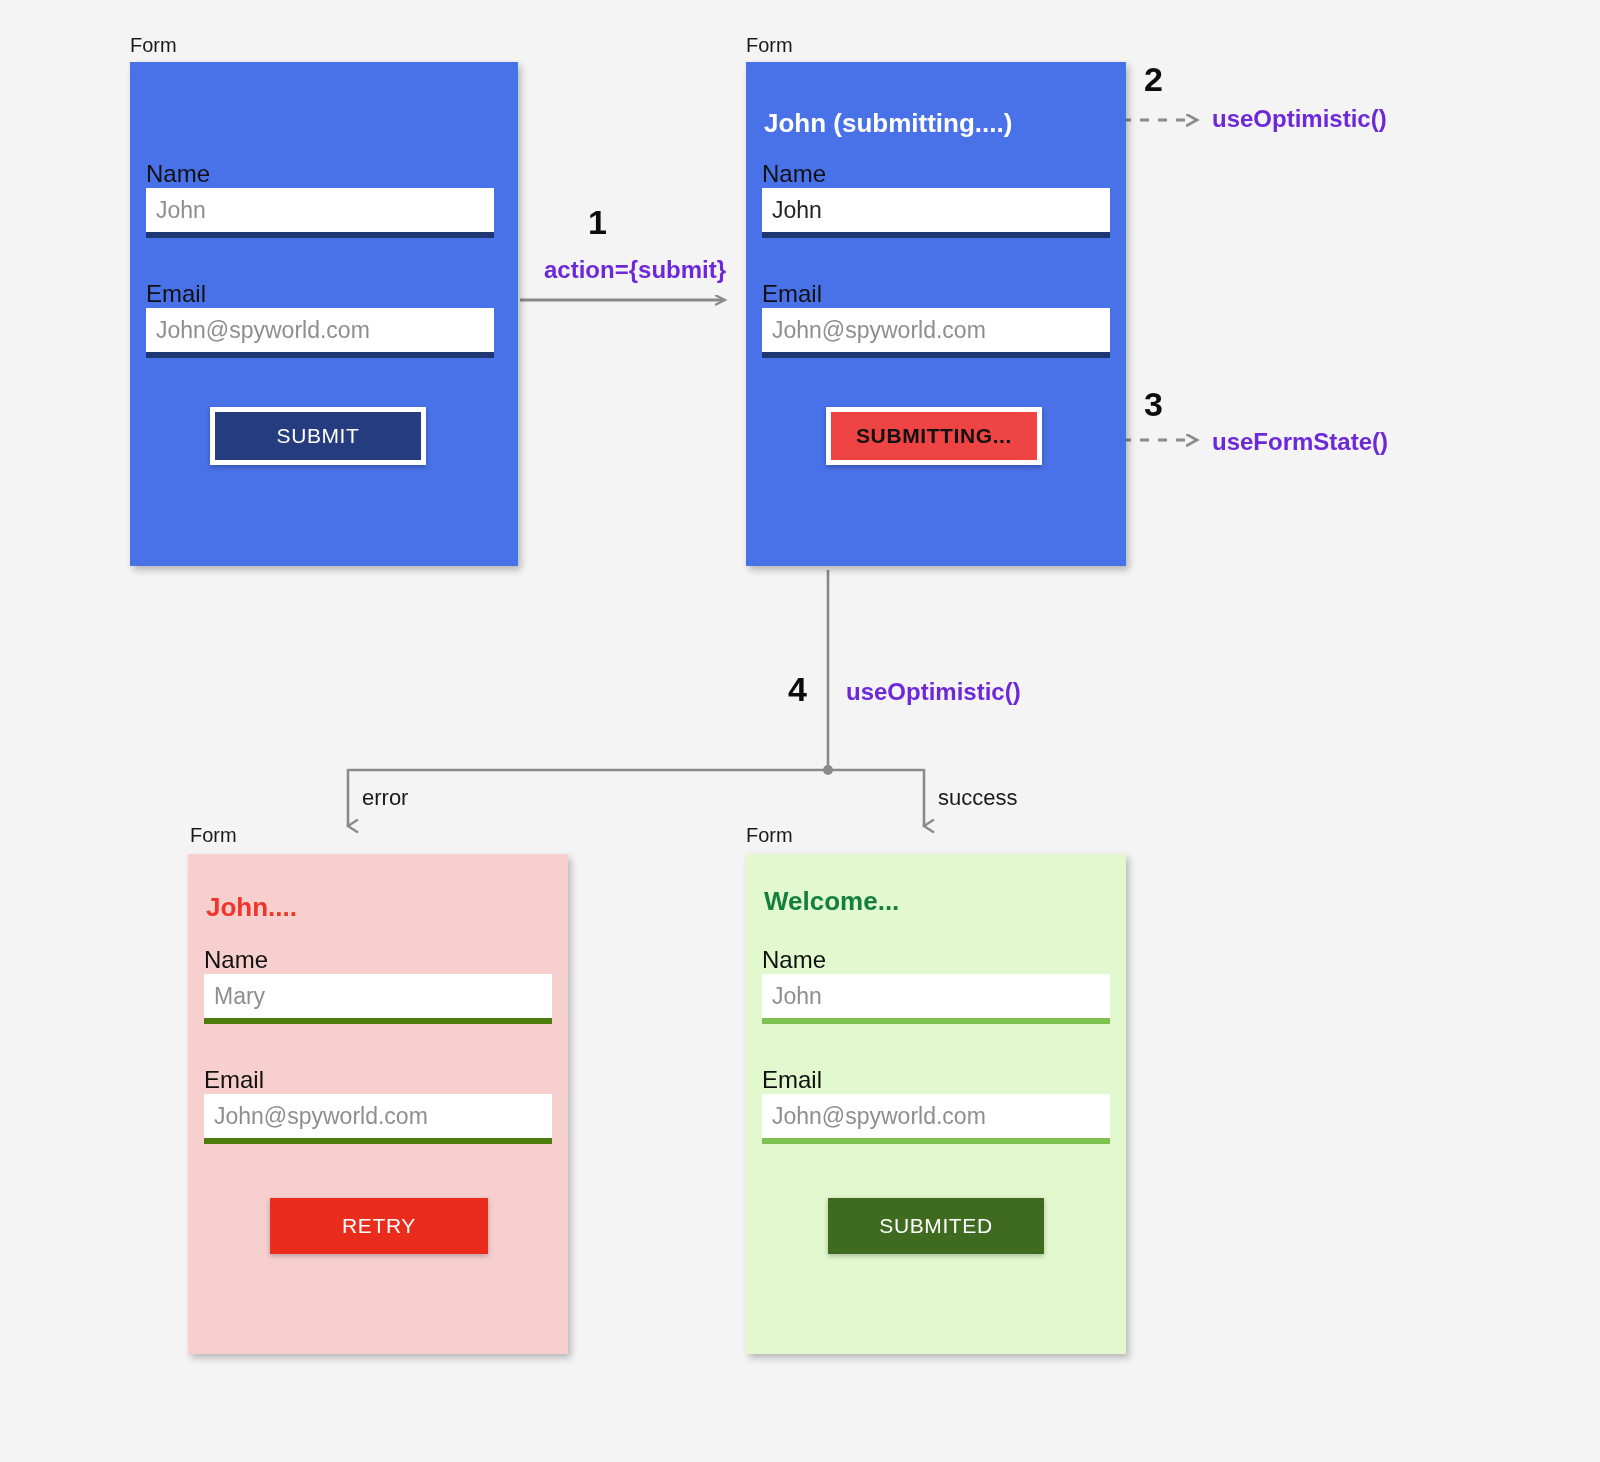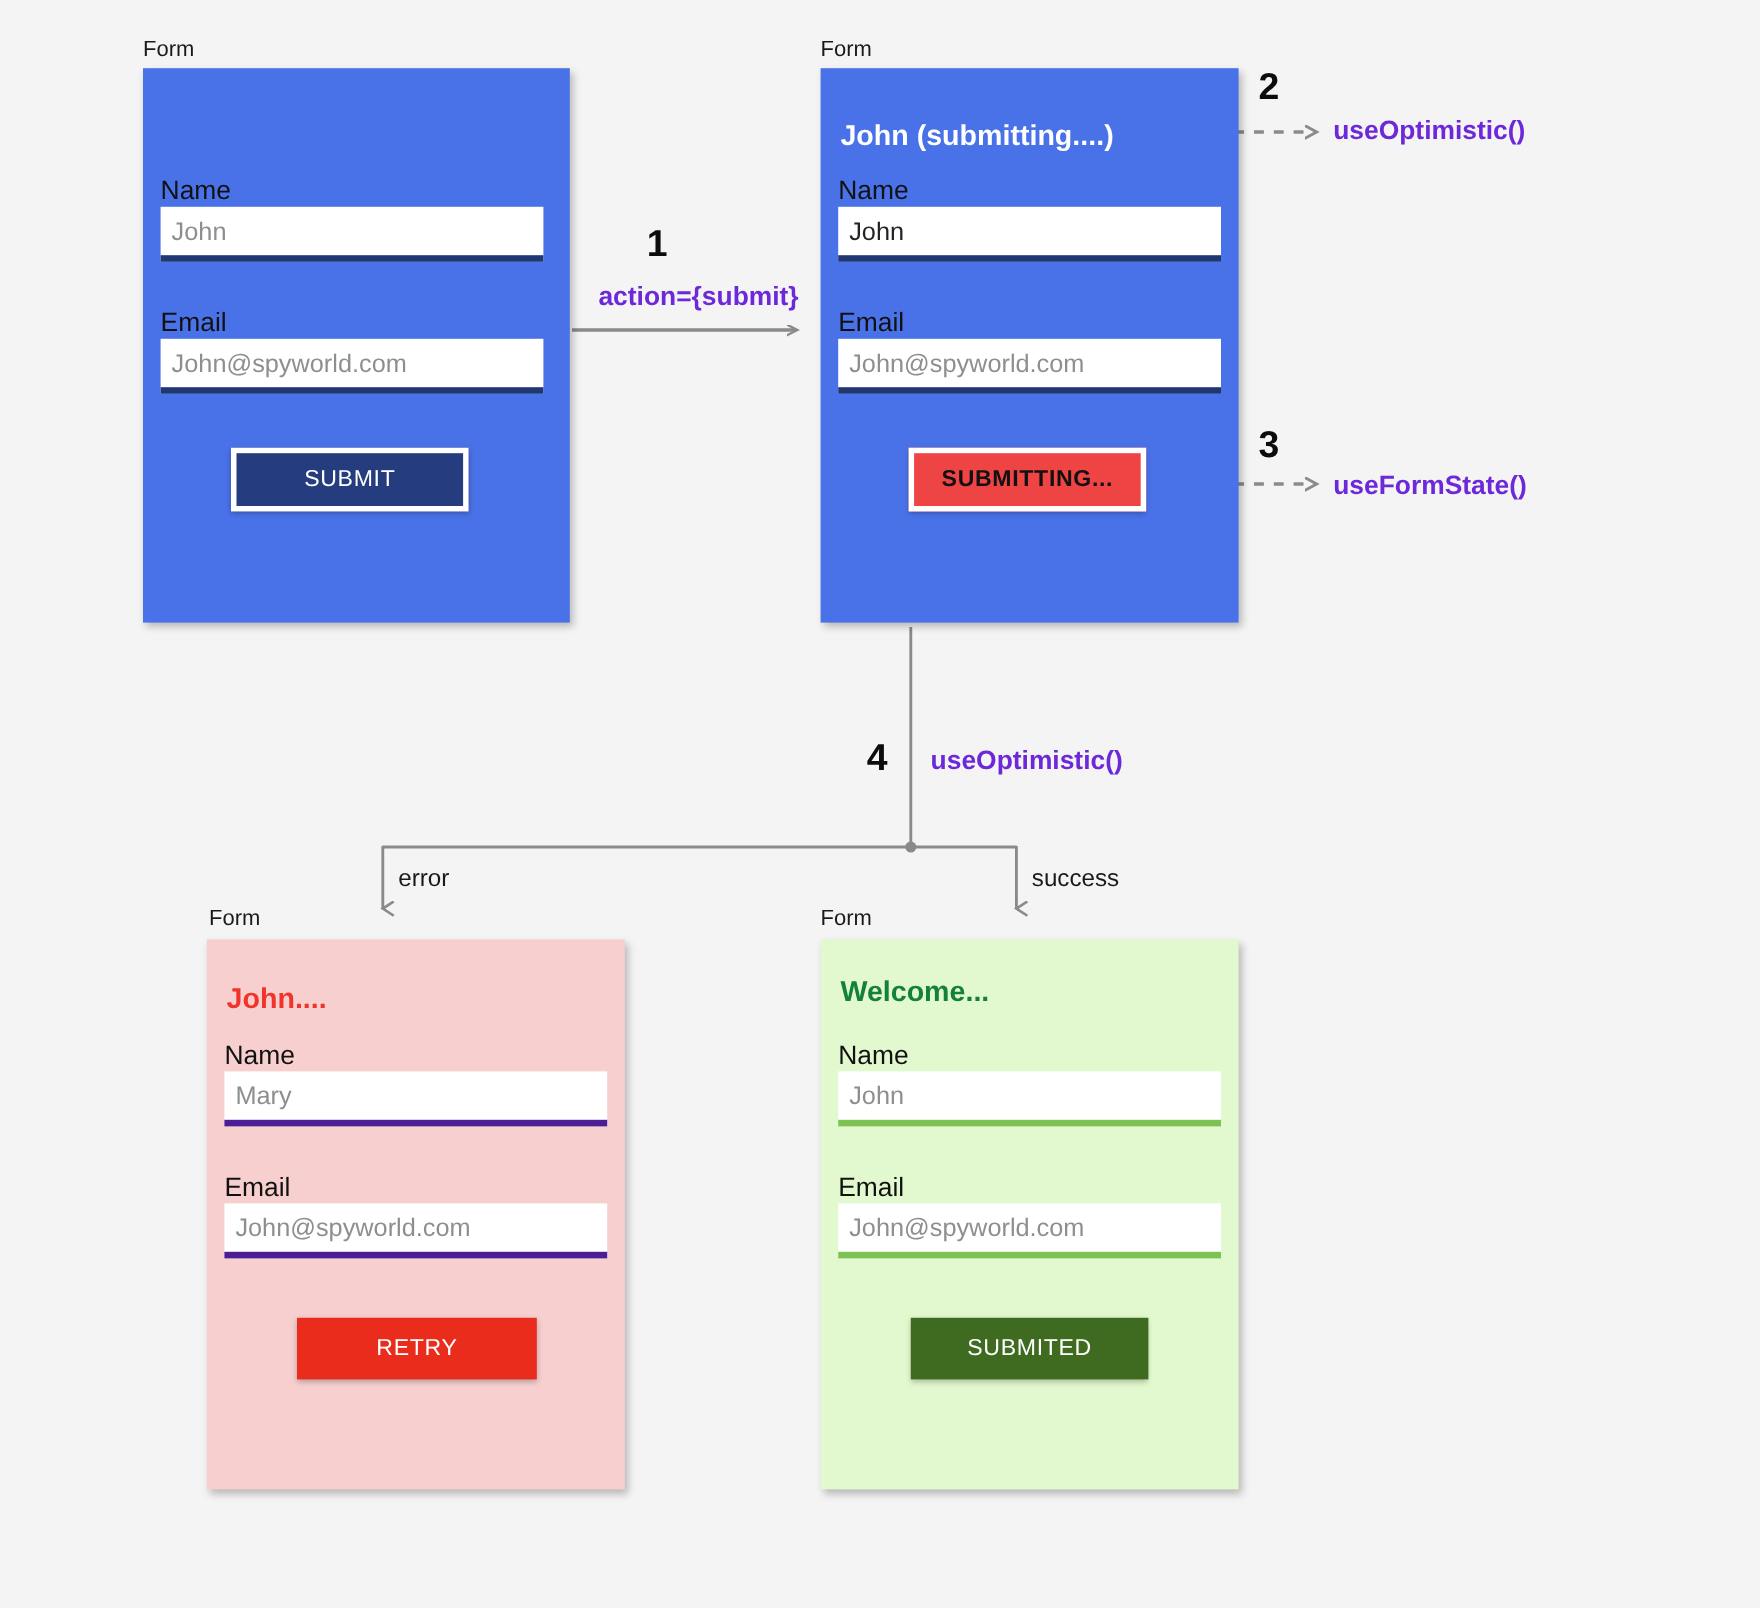--- a/index.html
+++ b/index.html
@@ -55,21 +55,21 @@
     height: 50px;
     display: flex;
     align-items: center;
     padding-left: 10px;
     font-size: 23px;
     color: #8e8e8e;
     font-family: "Liberation Sans", sans-serif;
   }
   .field-box.filled { color: #232323; }
   .underline-navy  { border-bottom: 6px solid #1f3874; }
-  .underline-red   { border-bottom: 6px solid #4c1d95; }
+  .underline-red   { border-bottom: 6px solid #4d7c0f; }
   .underline-green { border-bottom: 6px solid #7dc353; }
 
   .btn {
     position: absolute;
     display: flex;
     align-items: center;
     justify-content: center;
     font-size: 21px;
     letter-spacing: 0.6px;
     font-family: "Liberation Sans", sans-serif;

